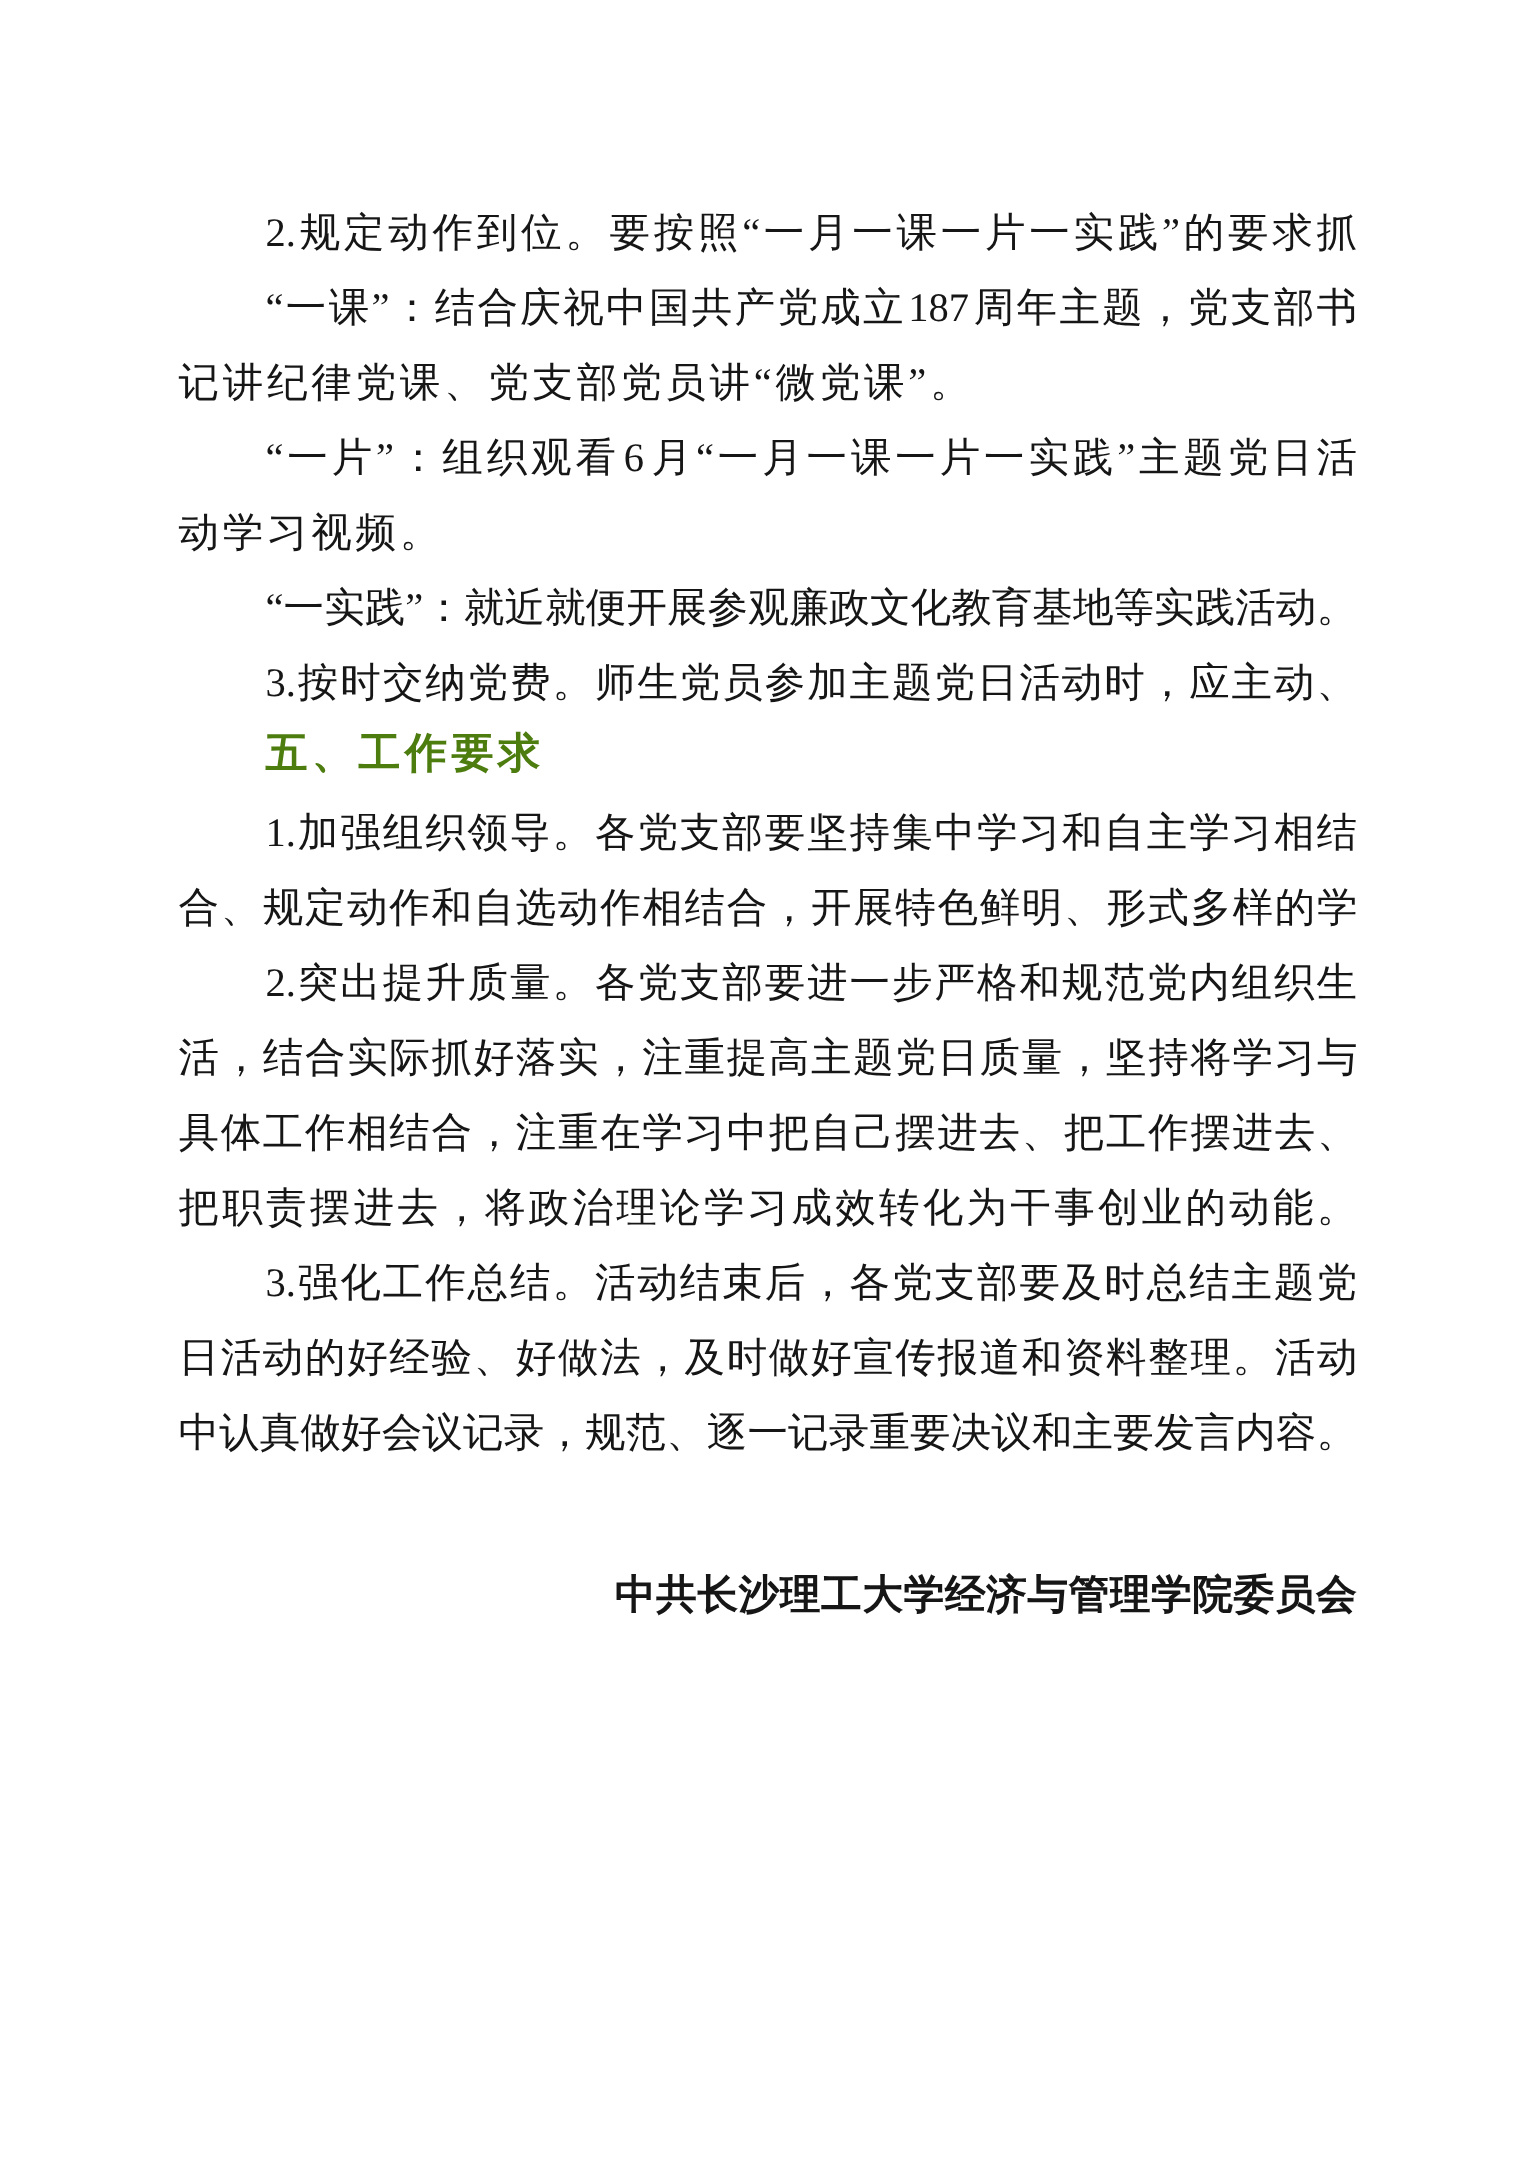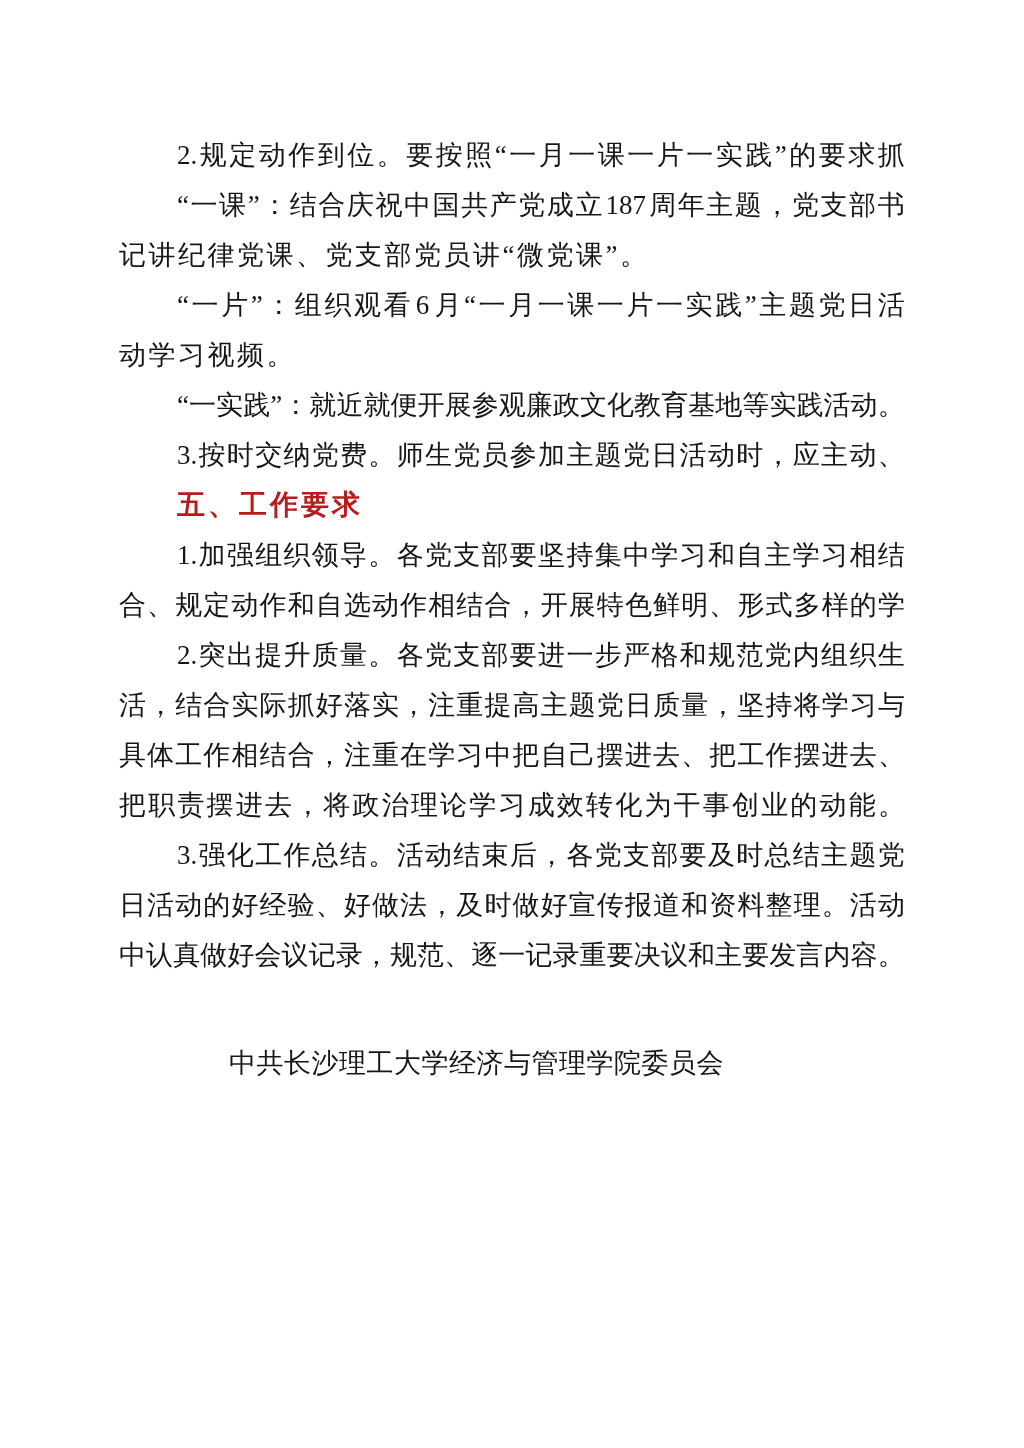--- a/index.html
+++ b/index.html
@@ -36,30 +36,31 @@
     display: flex;
     justify-content: space-between;
     letter-spacing: 0;
     white-space: normal;
   }
   .line.fill span {
     display: inline-block;
     flex: 0 0 auto;
   }
   .line.heading {
-    font-family: Liberation Serif, serif;
+    font-family: Liberation Mono, monospace;
     font-weight: bold;
     font-size: 28px;
     letter-spacing: 3px;
-    color: #b91c1c;
+    color: #4d7c0f;
   }
   .signature-block {
     margin-top: 58px;
     padding-left: 110px;
-    text-align: left;
+    text-align: right;
+    font-weight: bold;
   }
   .signature-line {
     height: 50px;
     line-height: 50px;
     font-size: 27px;
     letter-spacing: 0.5px;
   }
   .date-line {
     height: 50px;
     line-height: 50px;

